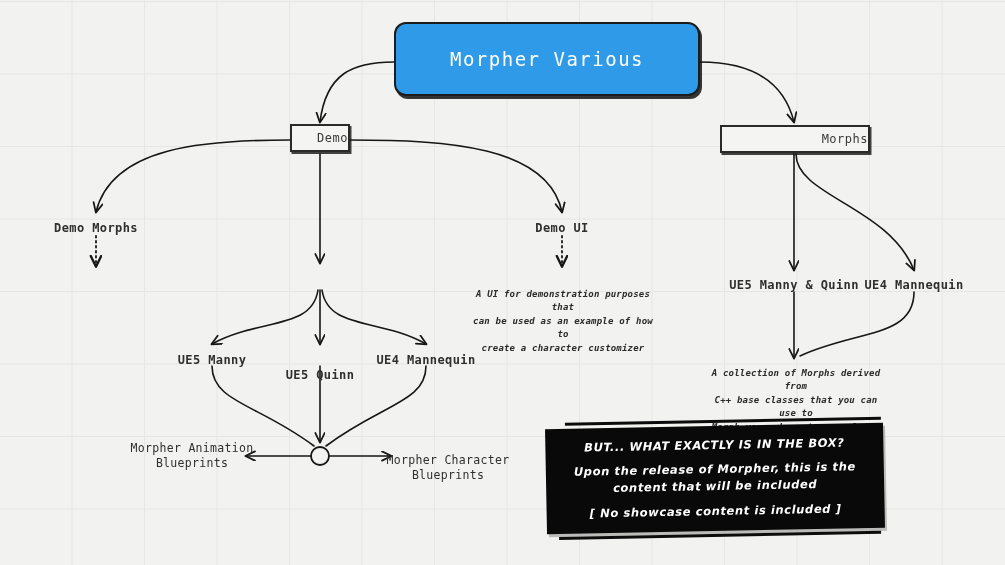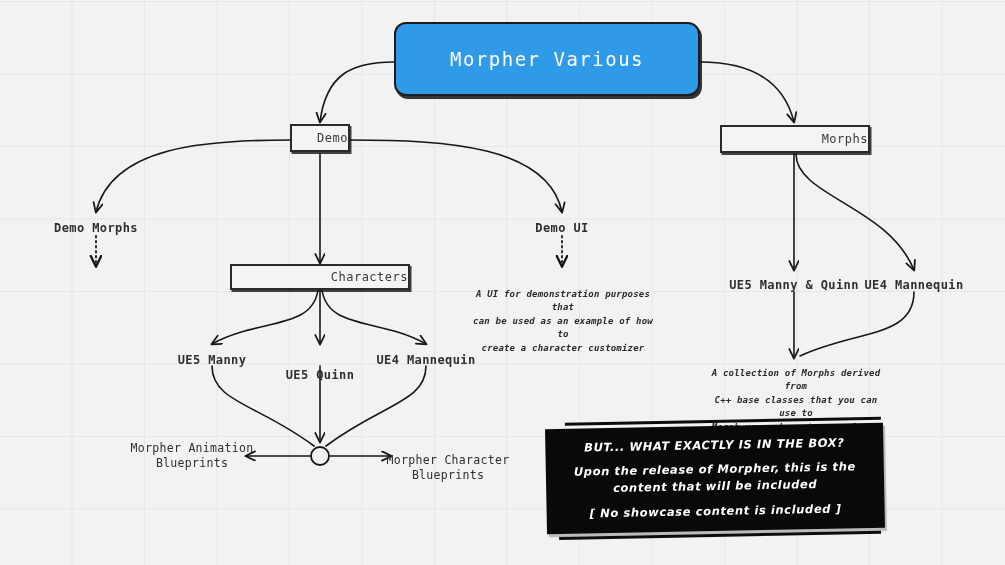--- a/index.html
+++ b/index.html
@@ -182,23 +182,20 @@
   </div>
 
   <div class="node box-node" style="left:290px; top:124px; width:60px; height:28px;">
     <span>Demo</span>
   </div>
 
   <div class="node box-node" style="left:720px; top:125px; width:150px; height:28px;">
     <span>Morphs</span>
   </div>
 
-  <div class="node box-node" style="left:230px; top:264px; width:180px; height:26px;">
-    <span>Characters</span>
-  </div>
 
   <div class="node text-node" style="left:36px; top:220px; width:120px; height:16px;">
     <span>Demo Morphs</span>
   </div>
 
   <div class="node text-node" style="left:512px; top:220px; width:100px; height:16px;">
     <span>Demo UI</span>
   </div>
 
   <div class="node text-node" style="left:152px; top:352px; width:120px; height:16px;">

